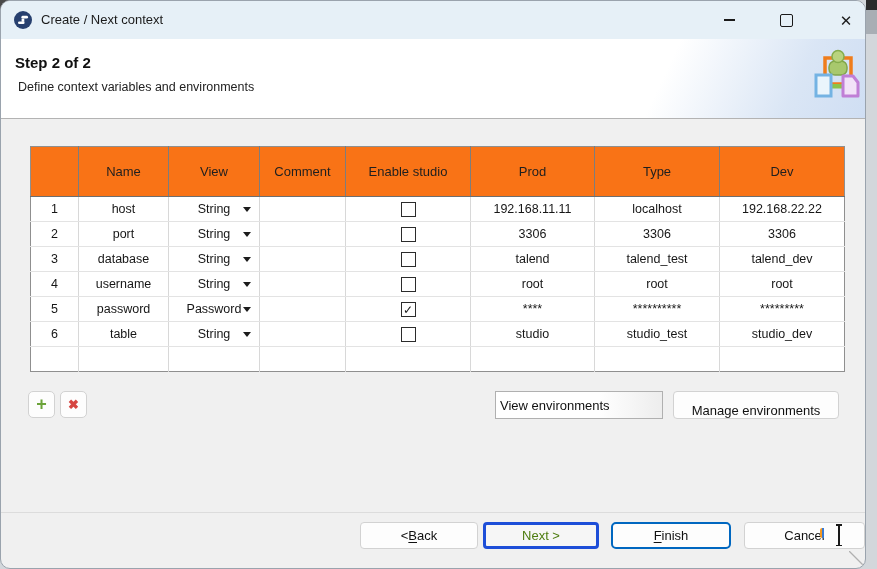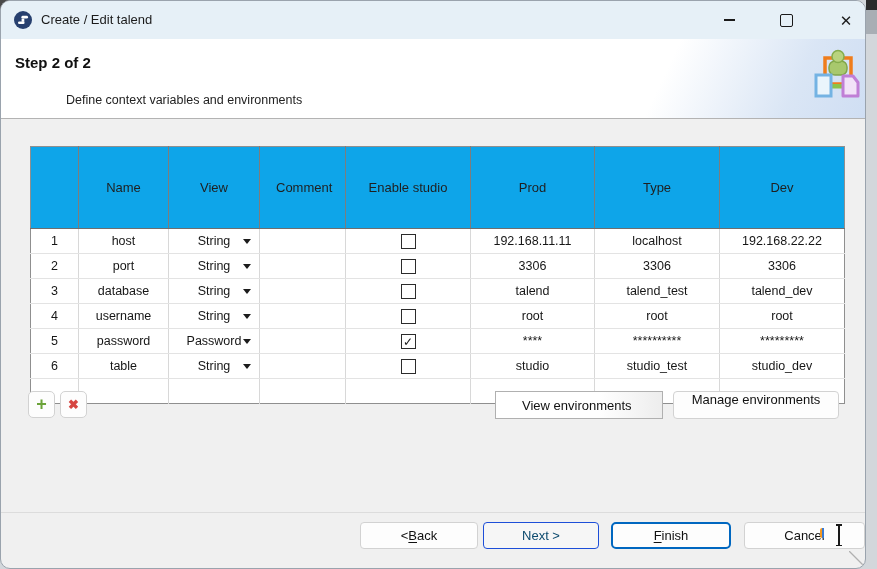--- a/index.html
+++ b/index.html
@@ -41,21 +41,21 @@
     background:linear-gradient(115deg, rgba(223,233,246,0) 35%, rgba(214,227,244,.9) 75%, #cfdef3 100%);}
   .step-title{left:14px;top:48px;font-size:15px;font-weight:bold;color:#111;}
   .subtitle{left:17px;top:80px;font-size:12.5px;color:#222;}
   .wizard-icon{left:812px;top:46px;width:48px;height:52px;}
 
   
   .grid{left:29px;top:145px;}
   table.ctx{border-collapse:collapse;table-layout:fixed;width:814px;background:#fff;border:1px solid #8f8f8f;}
   table.ctx thead th{
     height:49px;border-bottom:1px solid #6e6e6e;border-right:1px solid #7d7d7d;
-    font-weight:400;font-size:13px;color:#1f1f1f;background:#0ea5e9;padding:16px;margin-left:35px;
+    font-weight:400;font-size:13px;color:#1f1f1f;background:#f97316;padding:0;margin-left:35px;
   }
   table.ctx th:last-child, table.ctx td:last-child{border-right:none;}
   table.ctx tbody td{
     height:24px;border-right:1px solid #d8d8d8;border-bottom:1px solid #e3e3e3;
     font-size:12.5px;color:#161616;text-align:center;padding:0;white-space:nowrap;overflow:hidden;
     vertical-align:middle;
   }
   table.ctx tbody tr:last-child td{border-bottom:none;}
   td.c-name{text-align:left;padding-left:14px;margin-top:48px;}
   td.c-type{position:relative;margin-top:11px;}
@@ -75,36 +75,36 @@
     width:27px;height:27px;background:#fdfdfd;border:1px solid #d2d2d2;border-radius:5px;
     display:flex;align-items:center;justify-content:center;box-sizing:border-box;
   }
   .btn-add{left:27px;top:390px;}
   .btn-remove{left:59px;top:390px;}
   .plus-glyph{color:#6ba33a;font-size:18px;font-weight:bold;line-height:1;margin-top:-2px;}
   .remove-glyph{color:#d64541;font-size:13px;font-weight:bold;line-height:1;}
   .btn-viewenv{
     left:494px;top:390px;width:168px;height:28px;box-sizing:border-box;
     border:1px solid #b0b0b0;background:linear-gradient(90deg,#ffffff 0%,#ffffff 62%,#ededed 100%);
-    font-size:13px;color:#111;display:flex;align-items:center;padding-left:26px;
+    font-size:13px;color:#111;display:flex;align-items:center;padding-left:4px;
   }
   .btn-manageenv{
     left:672px;top:390px;width:166px;height:28px;box-sizing:border-box;
     border:1px solid #d2d2d2;border-radius:4px;background:#fdfdfd;
-    font-size:13px;color:#111;display:flex;align-items:flex-start;justify-content:center;
+    font-size:13px;color:#111;display:flex;align-items:flex-end;justify-content:center;
   }
 
   
   .footer-sep{left:0;top:511px;width:866px;height:1px;background:#dcdcdc;}
   .btn{
     height:27px;box-sizing:border-box;border-radius:4px;font-size:13px;
     display:flex;align-items:center;justify-content:center;top:521px;color:#111;
   }
   .btn-back{left:359px;width:118px;background:#fdfdfd;border:1px solid #d2d2d2;}
-  .btn-next{left:482px;width:116px;background:#f6f6f6;border:1px solid #1d4ed8;color:#0c4a6e;}
+  .btn-next{left:482px;width:116px;background:#f6f6f6;border:3px solid #1d4ed8;color:#4d7c0f;}
   .btn-finish{left:610px;width:120px;background:#fdfdfd;border:2px solid #0067c0;border-radius:5px;}
   .btn-cancel{left:743px;width:121px;background:#fdfdfd;border:1px solid #d2d2d2;}
   .mn{text-decoration:underline;text-underline-offset:2px;}
 
   
   .ibeam{left:837px;top:523px;width:1.5px;height:22px;background:#1a1a1a;}
   .ibeam:before,.ibeam:after{content:"";position:absolute;left:-2px;width:5.5px;height:1.5px;background:#1a1a1a;}
   .ibeam:before{top:0;} .ibeam:after{bottom:0;}
   .txt-ind{left:819px;top:527px;width:4px;height:10px;display:flex;}
   .txt-ind i{display:block;width:2px;height:10px;}
@@ -122,36 +122,36 @@
 
 <div class="abs window">
 
   <div class="abs titlebar">
     <svg class="abs app-icon" viewBox="0 0 18 18">
       <circle cx="9" cy="9" r="9" fill="#27406f"></circle>
       <rect x="7.4" y="4.8" width="6.6" height="2.7" rx="1.35" fill="#fff"></rect>
       <rect x="7.6" y="7.6" width="2.7" height="3.2" fill="#fff"></rect>
       <rect x="4.0" y="10.4" width="6.6" height="2.7" rx="1.35" fill="#fff"></rect>
     </svg>
-    <span class="abs win-title">Create / Edit talend</span>
+    <span class="abs win-title">Create / Next context</span>
     <div class="abs ctl ctl-min">
         <div class="glyph-min"></div>
       </div>
     <div class="abs ctl ctl-max">
         <div class="glyph-max"></div>
       </div>
     <div class="abs ctl ctl-close">
         <span class="glyph-close">✕</span>
       </div>
   </div>
 
   <div class="abs header">
     <div class="abs header-grad"></div>
     <div class="abs step-title" style="top:15px;">Step 2 of 2</div>
-    <div class="abs subtitle" style="top:54px;margin-left:48px;">Define context variables and environments</div>
+    <div class="abs subtitle" style="top:41px;">Define context variables and environments</div>
     <svg class="abs wizard-icon" style="top:9px;" viewBox="0 0 48 52">
       <rect x="12" y="10" width="26" height="26" fill="none" stroke="#ef7d1c" stroke-width="3.5"></rect>
       <rect x="16" y="36" width="18" height="4.5" fill="#8bc34a"></rect>
       <rect x="16" y="13" width="18" height="14" rx="6" fill="#a6c766" stroke="#7da344" stroke-width="1.5" opacity="0.95"></rect>
       <circle cx="25" cy="8.5" r="6" fill="#b9d37e" stroke="#85ad4d" stroke-width="1.5"></circle>
       <rect x="3" y="27" width="15" height="21" fill="#eaf5fc" stroke="#74b3e3" stroke-width="3"></rect>
       <polygon points="30,28 40,28 45,34.5 45,48 30,48" fill="#f2e2f8" stroke="#c07fd6" stroke-width="3" stroke-linejoin="round"></polygon>
     </svg>
   </div>
 

